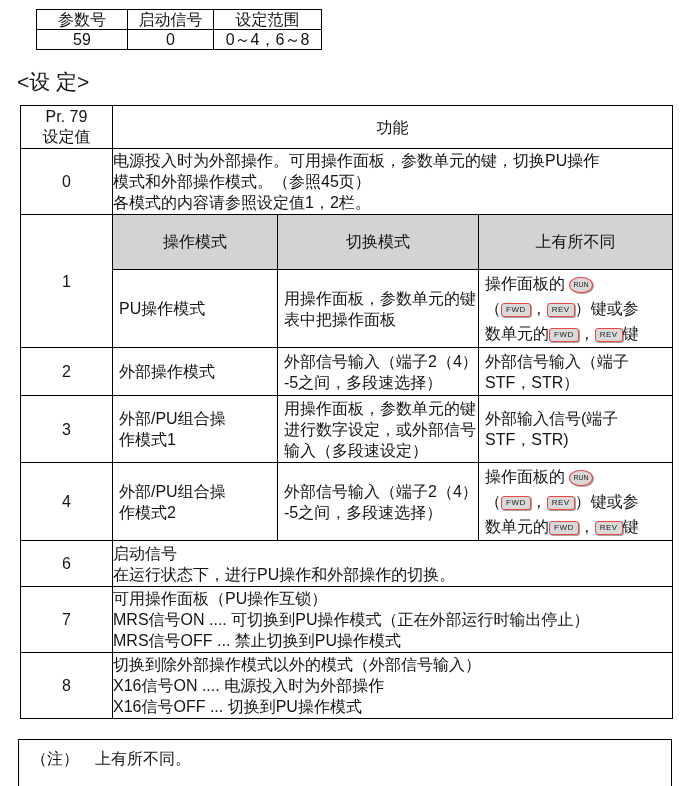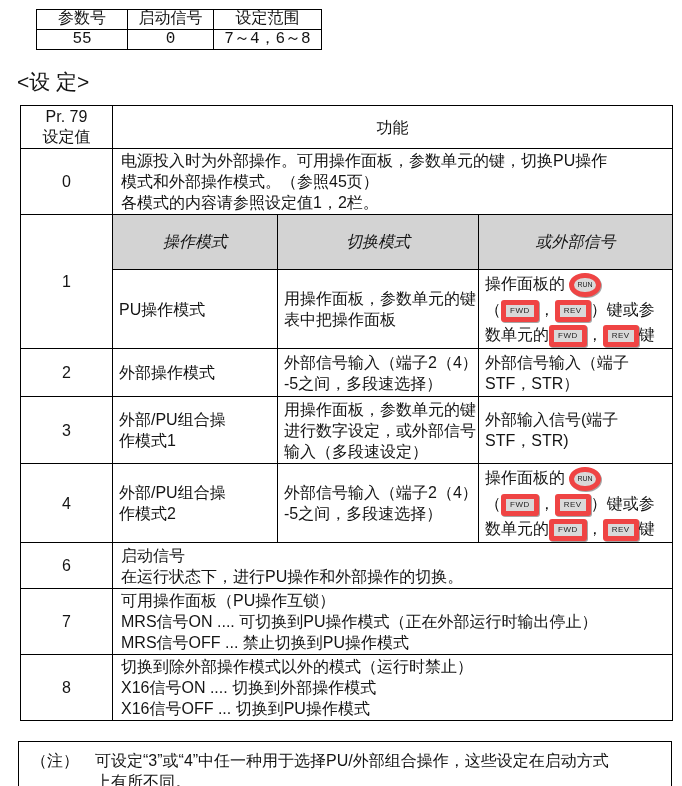--- a/index.html
+++ b/index.html
@@ -14,40 +14,40 @@
     width:682px;min-height:786px;background:#ffffff;color:var(--ink);
     font-family:"Liberation Sans","DejaVu Sans",sans-serif;
     font-size:16px;line-height:21px;
   }
   .page{position:relative;width:682px;min-height:786px;padding-top:9px;}
 
   table{border-collapse:collapse;}
   th,td{border:1px solid var(--border);font-weight:normal;padding:1px 6px;vertical-align:middle;}
 
   
-  .top-table{margin-left:36px;table-layout:fixed;font-family:Liberation Mono, monospace;}
+  .top-table{margin-left:36px;table-layout:fixed;}
   .top-table th,.top-table td{text-align:center;height:20px;padding:0 4px;line-height:19px;}
 
   
   .section-heading{margin:20px 18px 0 17px;font-size:21px;line-height:24px;font-weight:normal;}
   .intro{margin:10px 0 0 18px;}
 
   
   .main-table{margin:11px 12px 0 20px;width:652px;table-layout:fixed;}
   .main-table .val{text-align:center;}
   .main-table .hdr{ text-align:center;}
   .hdr-lines .line{line-height:20px;}
-  .sub-hd{background:var(--subheader-bg);text-align:center;height:32px;padding:16px;line-height:22px;font-style:italic;}
+  .sub-hd{background:var(--subheader-bg);text-align:center;height:32px;padding:16px;line-height:22px;}
   .cell-lines .line{line-height:21px;white-space:nowrap;}
   .signal-cell .rich-line{line-height:25px;white-space:nowrap;}
-  .fn-cell{padding-left:8px;}
+  .fn-cell{padding-left:0;}
 
   
   .key{
-    display:inline-block;background:var(--key-bg);border:5px solid #ef4444;
+    display:inline-block;background:var(--key-bg);border:1px solid #ef4444;
     font-size:8px;line-height:10px;padding:1px 4px;border-radius:3px;
     vertical-align:2px;box-shadow:1px 1px 0 rgba(0,0,0,0.35);
     font-family:"Liberation Sans",sans-serif;letter-spacing:0.5px;color:#222;
   }
   .key.run{border-radius:50%;font-size:7px;padding:2px 3px;letter-spacing:0;}
 
   
   .note-box{
     margin:20px 0 0 18px;width:654px;min-height:55px;border:1px solid var(--border);
     padding:8px 10px 9px 12px;display:flex;align-items:flex-start;
@@ -66,23 +66,23 @@
         <col style="width:86px">
         <col style="width:108px">
       </colgroup>
     <tbody>
         <tr>
       <th>参数号</th>
       <th>启动信号</th>
       <th>设定范围</th>
     </tr>
     <tr>
-      <td>55</td>
+      <td>59</td>
       <td>0</td>
-      <td>7～4，6～8</td>
+      <td>0～4，6～8</td>
     </tr>
   </tbody>
     </table>
 
   <h2 class="section-heading">&lt;设 定&gt;</h2>
 
 
   <table class="main-table">
     <colgroup>
         <col style="width:92px">
@@ -106,21 +106,21 @@
             <div class="line">电源投入时为外部操作。可用操作面板，参数单元的键，切换PU操作</div>
             <div class="line">模式和外部操作模式。（参照45页）</div>
             <div class="line">各模式的内容请参照设定值1，2栏。</div>
           </td>
     </tr>
 
     <tr style="height:23px">
       <td class="val" rowspan="2">1</td>
       <td class="sub-hd">操作模式</td>
       <td class="sub-hd">切换模式</td>
-      <td class="sub-hd">或外部信号</td>
+      <td class="sub-hd">上有所不同</td>
     </tr>
     <tr style="height:74px">
       <td class="cell-lines">
             <div class="line">PU操作模式</div>
           </td>
       <td class="cell-lines">
             <div class="line">用操作面板，参数单元的键</div>
             <div class="line">表中把操作面板</div>
           </td>
       <td class="signal-cell">
@@ -192,29 +192,28 @@
       <td class="fn-cell cell-lines" colspan="3">
             <div class="line">可用操作面板（PU操作互锁）</div>
             <div class="line">MRS信号ON .... 可切换到PU操作模式（正在外部运行时输出停止）</div>
             <div class="line">MRS信号OFF ... 禁止切换到PU操作模式</div>
           </td>
     </tr>
 
     <tr style="height:63px">
       <td class="val">8</td>
       <td class="fn-cell cell-lines" colspan="3">
-            <div class="line">切换到除外部操作模式以外的模式（运行时禁止）</div>
-            <div class="line">X16信号ON .... 切换到外部操作模式</div>
+            <div class="line">切换到除外部操作模式以外的模式（外部信号输入）</div>
+            <div class="line">X16信号ON .... 电源投入时为外部操作</div>
             <div class="line">X16信号OFF ... 切换到PU操作模式</div>
           </td>
     </tr>
   </tbody>
     </table>
 
   <div class="note-box">
     <span class="note-label">（注）</span>
     <div class="note-text cell-lines">
-        <div class="line">可设定“3”或“4”中任一种用于选择PU/外部组合操作，这些设定在启动方式</div>
         <div class="line">上有所不同。</div>
       </div>
   </div>
 
 </div>
 
 </body></html>

